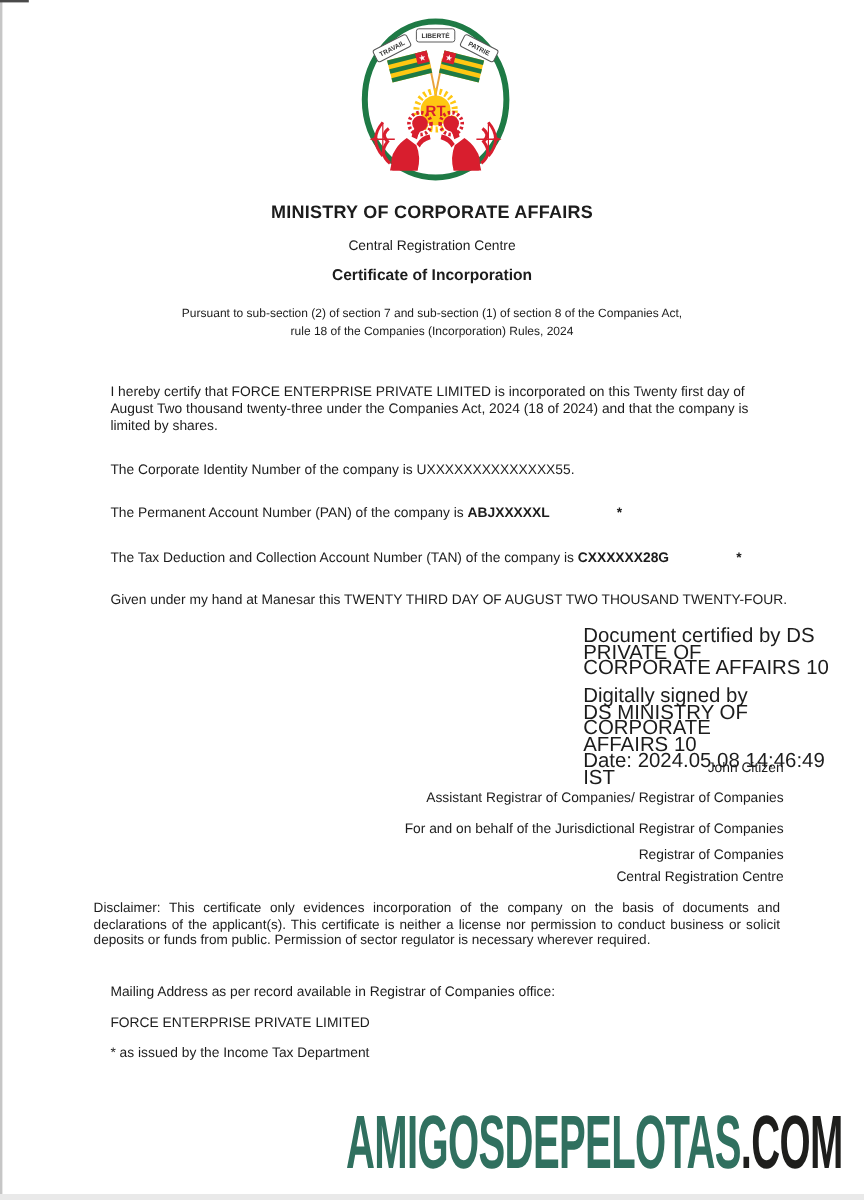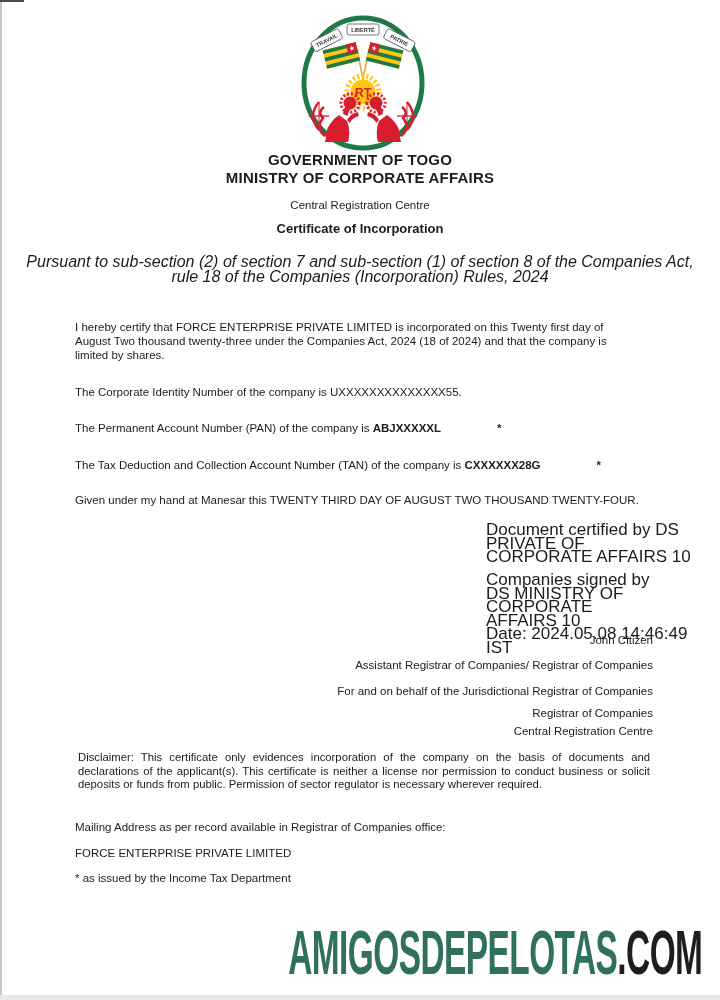--- a/index.html
+++ b/index.html
@@ -10,23 +10,23 @@
   }
   .page{position:relative;width:720px;height:1000px;background:#fff;overflow:hidden;}
   .edge-left{position:absolute;left:0;top:0;width:2px;height:1000px;background:#c6c6c6;}
   .corner-mark{position:absolute;left:0;top:0;width:24px;height:2px;background:#4a4a4a;}
   .bottom-band{position:absolute;left:0;bottom:0;width:720px;height:5px;background:#e9e9e9;}
   .abs{position:absolute;}
   .center{left:0;right:0;text-align:center;}
   .h-gov{font-size:15px;font-weight:bold;letter-spacing:.2px;}
   .h-centre{font-size:11.5px;}
   .h-title{font-size:13px;font-weight:bold;}
-  .pursuant{font-size:16px;line-height:14.5px;font-style:italic;}
+  .pursuant{font-size:10px;line-height:14.5px;}
   .body-text{font-size:11.5px;line-height:14px;}
-  .para{left:75px;width:564px;}
+  .para{left:92px;width:564px;}
   .sig-block{left:486px;width:210px;font-size:17px;line-height:13.5px;}
   .right-line{right:67px;text-align:right;font-size:11.5px;white-space:nowrap;}
   .disclaimer{left:78px;width:572px;font-size:11.3px;line-height:13.5px;text-align:justify;}
   .star-note{margin-left:56px;}
   .emblem{position:absolute;top:8px;left:299px;width:128px;height:144px;}
   svg text{font-family:"Liberation Sans","DejaVu Sans",sans-serif;}
   .watermark{
     position:absolute;top:921px;right:18px;
     font-size:63px;font-weight:bold;line-height:1;white-space:nowrap;
     transform:scaleX(0.53);transform-origin:100% 50%;
@@ -104,21 +104,20 @@
         <path d="M44,106 q1,-9 9,-12 l2.5,4 q-6,3 -7,10 z" fill="#D81E2E"></path>
         <path d="M48,112 q4,-7 11,-8 l0.8,4 q-7,2 -9,7 z" fill="#D81E2E"></path>
         <circle cx="51" cy="95" r="6.5" fill="#D81E2E"></circle>
         <circle cx="51" cy="95" r="9.2" fill="none" stroke="#D81E2E" stroke-width="3" stroke-dasharray="2 2"></circle>
       </g>
 
       <use href="#lion" transform="translate(128,0) scale(-1,1)"></use>
     </svg>
   </div>
 
-  <div class="abs center h-gov" style="top:151px">GOVERNMENT OF TOGO</div>
   <div class="abs center h-gov" style="top:169px">MINISTRY OF CORPORATE AFFAIRS</div>
   <div class="abs center h-centre" style="top:199px">Central Registration Centre</div>
   <div class="abs center h-title" style="top:221px">Certificate of Incorporation</div>
 
   <div class="abs center pursuant" style="top:255px">
     <div>Pursuant to sub-section (2) of section 7 and sub-section (1) of section 8 of the Companies Act,</div>
     <div>rule 18 of the Companies (Incorporation) Rules, 2024</div>
   </div>
 
   <div class="abs para body-text" style="top:320px">I hereby certify that FORCE ENTERPRISE PRIVATE LIMITED is incorporated on this Twenty first day of August Two thousand twenty-three under the Companies Act, 2024 (18 of 2024) and that the company is limited by shares.</div>
@@ -137,21 +136,21 @@
 
   <div class="abs para body-text" style="top:493px">Given under my hand at Manesar this TWENTY THIRD DAY OF AUGUST TWO THOUSAND TWENTY-FOUR.</div>
 
   <div class="abs sig-block" style="top:523px">
     <div>Document certified by DS</div>
     <div>PRIVATE OF</div>
     <div>CORPORATE AFFAIRS 10</div>
   </div>
 
   <div class="abs sig-block" style="top:573px">
-    <div>Companies signed by</div>
+    <div>Digitally signed by</div>
     <div>DS MINISTRY OF CORPORATE</div>
     <div>AFFAIRS 10</div>
     <div>Date: 2024.05.08 14:46:49 IST</div>
   </div>
 
   <div class="abs right-line" style="top:634px">John Citizen</div>
   <div class="abs right-line" style="top:659px">Assistant Registrar of Companies/ Registrar of Companies</div>
   <div class="abs right-line" style="top:685px">For and on behalf of the Jurisdictional Registrar of Companies</div>
   <div class="abs right-line" style="top:707px">Registrar of Companies</div>
   <div class="abs right-line" style="top:725px">Central Registration Centre</div>

